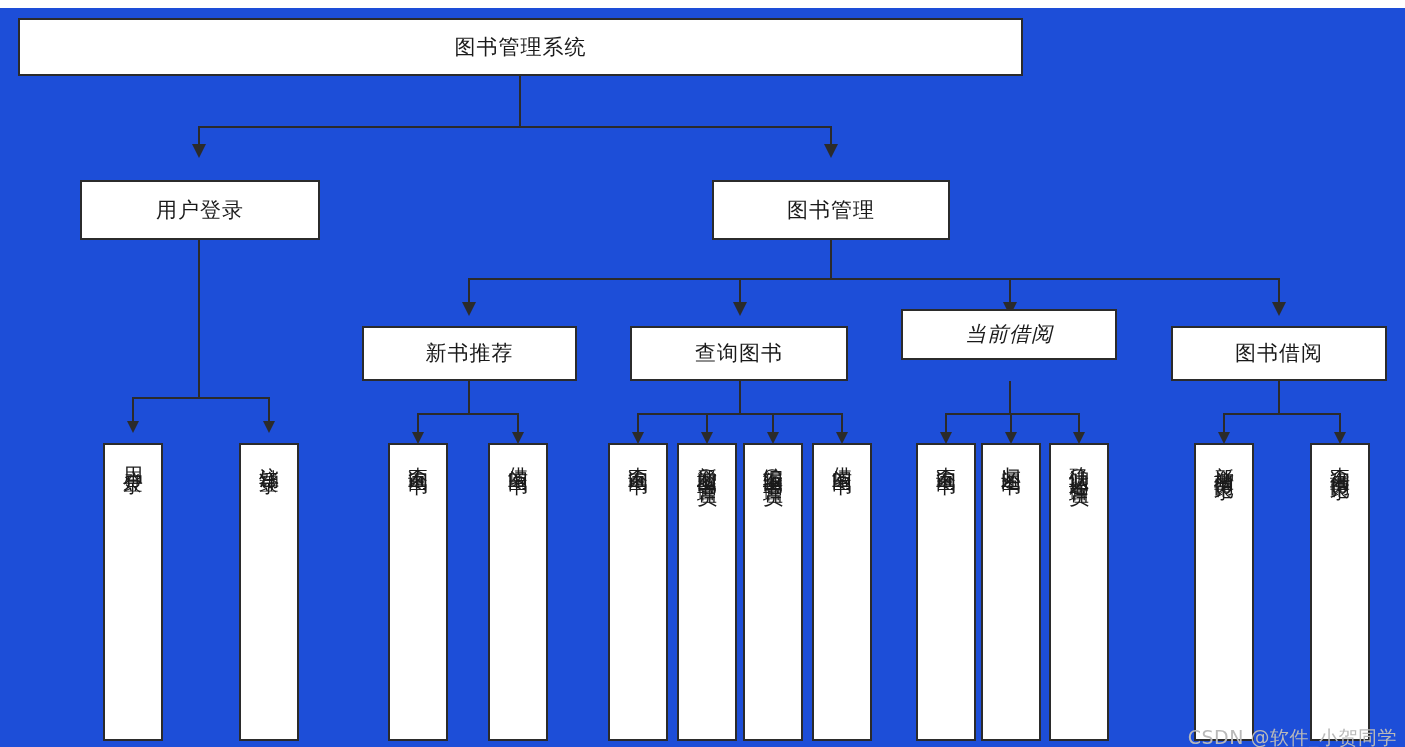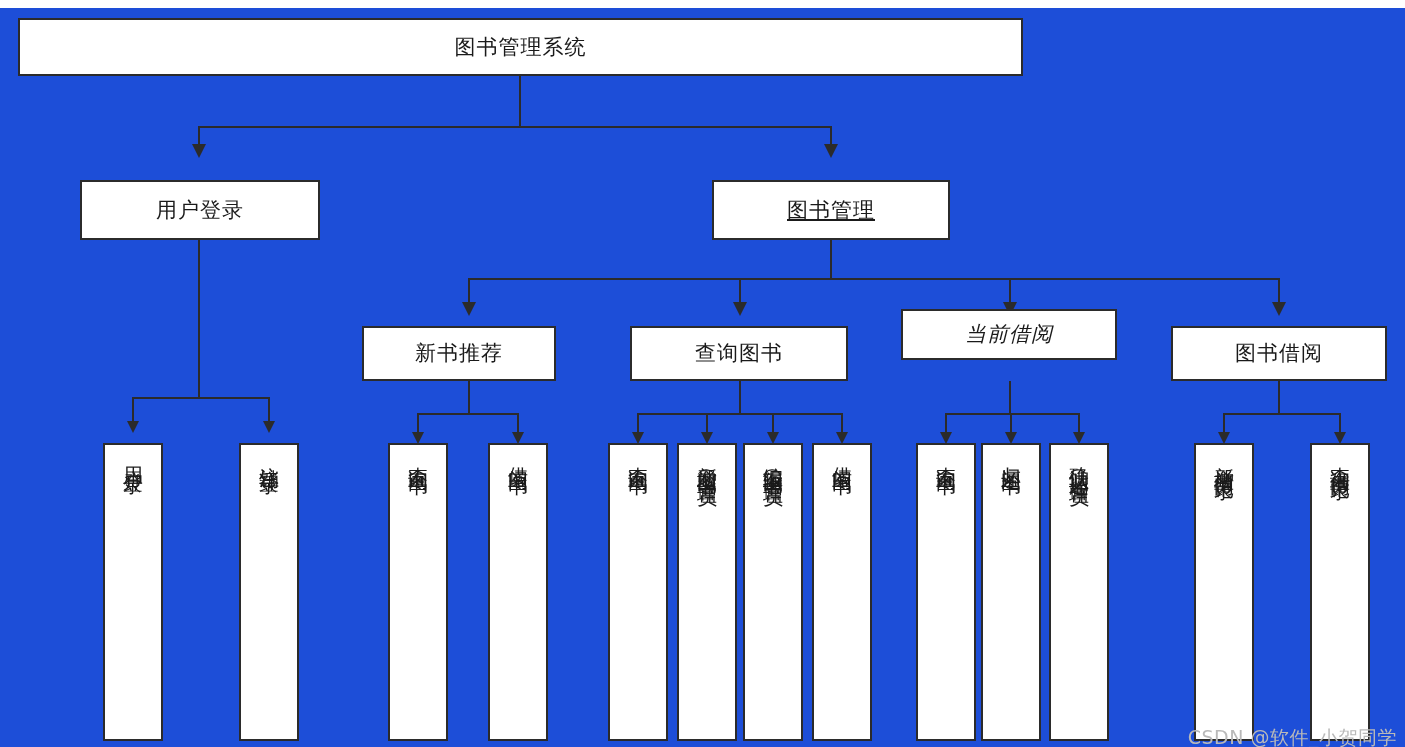--- a/index.html
+++ b/index.html
@@ -95,21 +95,21 @@
   <div class="ln lnh" style="left:198px;top:118px;width:634px;height:2px;"></div>
   <div class="ln lnv" style="left:198px;top:118px;width:2px;height:20px;"></div>
   <div class="arrow" style="left:192px;top:136px;"></div>
   <div class="ln lnv" style="left:830px;top:118px;width:2px;height:20px;"></div>
   <div class="arrow" style="left:824px;top:136px;"></div>
 
   <div class="node horiz" style="left:80px;top:172px;width:240px;height:60px;">
     <span>用户登录</span>
   </div>
 
-  <div class="node horiz" style="left:712px;top:172px;width:238px;height:60px;text-decoration:underline;">
+  <div class="node horiz" style="left:712px;top:172px;width:238px;height:60px;">
     <span>图书管理</span>
   </div>
 
   <div class="ln lnv" style="left:198px;top:232px;width:2px;height:157px;"></div>
   <div class="ln lnh" style="left:132px;top:389px;width:136px;height:2px;"></div>
   <div class="ln lnv" style="left:132px;top:389px;width:2px;height:26px;"></div>
   <div class="arrow small" style="left:127px;top:413px;"></div>
   <div class="ln lnv" style="left:268px;top:389px;width:2px;height:26px;"></div>
   <div class="arrow small" style="left:263px;top:413px;"></div>
 
@@ -121,21 +121,21 @@
 
   <div class="ln lnv" style="left:739px;top:270px;width:2px;height:26px;"></div>
   <div class="arrow" style="left:733px;top:294px;"></div>
 
   <div class="ln lnv" style="left:1009px;top:270px;width:2px;height:26px;"></div>
   <div class="arrow" style="left:1003px;top:294px;"></div>
 
   <div class="ln lnv" style="left:1278px;top:270px;width:2px;height:26px;"></div>
   <div class="arrow" style="left:1272px;top:294px;"></div>
 
-  <div class="node horiz" style="left:362px;top:318px;width:194px;height:55px;font-family:Liberation Serif, serif;">
+  <div class="node horiz" style="left:362px;top:318px;width:215px;height:55px;font-family:Liberation Serif, serif;">
     <span>新书推荐</span>
   </div>
   <div class="node horiz" style="left:630px;top:318px;width:218px;height:55px;">
     <span>查询图书</span>
   </div>
   <div class="node horiz" style="left:901px;top:301px;width:216px;height:51px;font-style:italic;">
     <span>当前借阅</span>
   </div>
   <div class="node horiz" style="left:1171px;top:318px;width:216px;height:55px;">
     <span>图书借阅</span>

